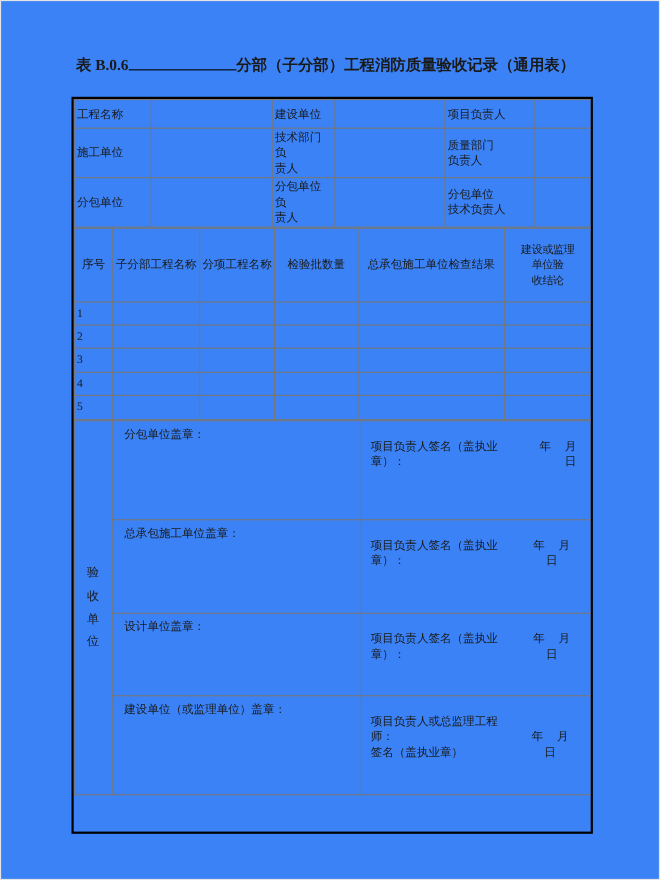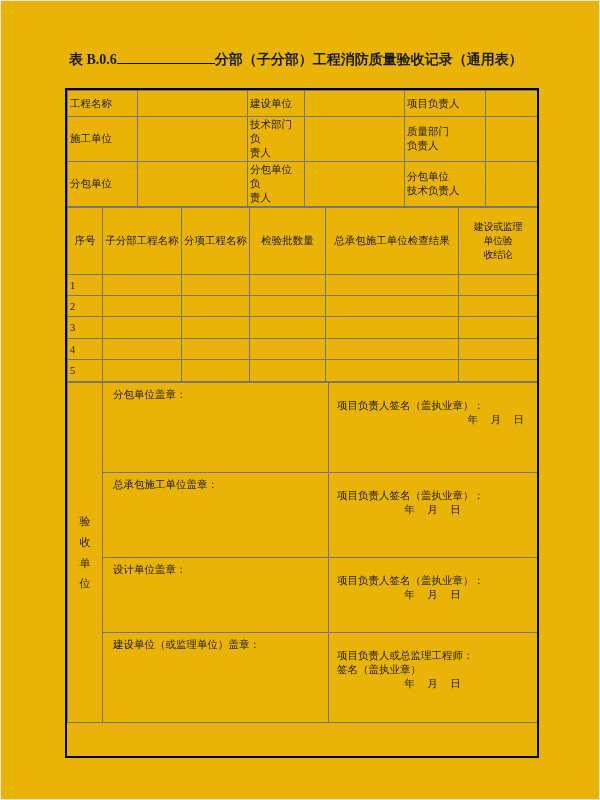--- a/index.html
+++ b/index.html
@@ -1,19 +1,19 @@
 <!DOCTYPE html>
 <html><head>
 <meta charset="utf-8">
 <style>
   html,body{margin:0;padding:0;background:#fff;}
   .page{
     position:relative;
     width:600px;height:800px;
-    background:#eab308;
+    background:#3b82f6;
     box-sizing:border-box;
     border:1px solid #e4e4e4;
     font-family:"Liberation Serif","DejaVu Serif",serif;
     color:#1a1a1a;
     overflow:hidden;
   }
   
   .title-row{
     position:absolute;left:68px;top:49px;width:470px;
     display:flex;align-items:baseline;
@@ -45,26 +45,26 @@
   
   .rC{height:26px}
   
   .rD0{height:90px}.rD1{height:85px}.rD2{height:75px}.rD3{height:90px}
   .hdr-small{font-size:10px;letter-spacing:-0.3px;padding:12px;}
   
   .side-cell{vertical-align:middle;}
   .side-label{
     width:12px;margin:0 auto;
     word-break:break-all;line-height:1.9;
-    font-size:11px;text-align:center;
+    font-size:11px;text-align:left;
   }
   .stamp-cell{vertical-align:top;padding:5px 10px;white-space:pre-line;}
   .sign-cell{vertical-align:top;padding:0;}
   .sign-inner{
-    display:flex;flex-direction:column;
+    display:flex;
     height:100%;box-sizing:border-box;
     padding:5px 8px 18px 8px;
   }
   .date-line{margin-top:auto;letter-spacing:1px;}
   .date-line[data-align="right"]{text-align:right;padding-right:4px;}
   .date-line[data-align="center"]{text-align:center;}
 </style>
 </head>
 <body>
 

